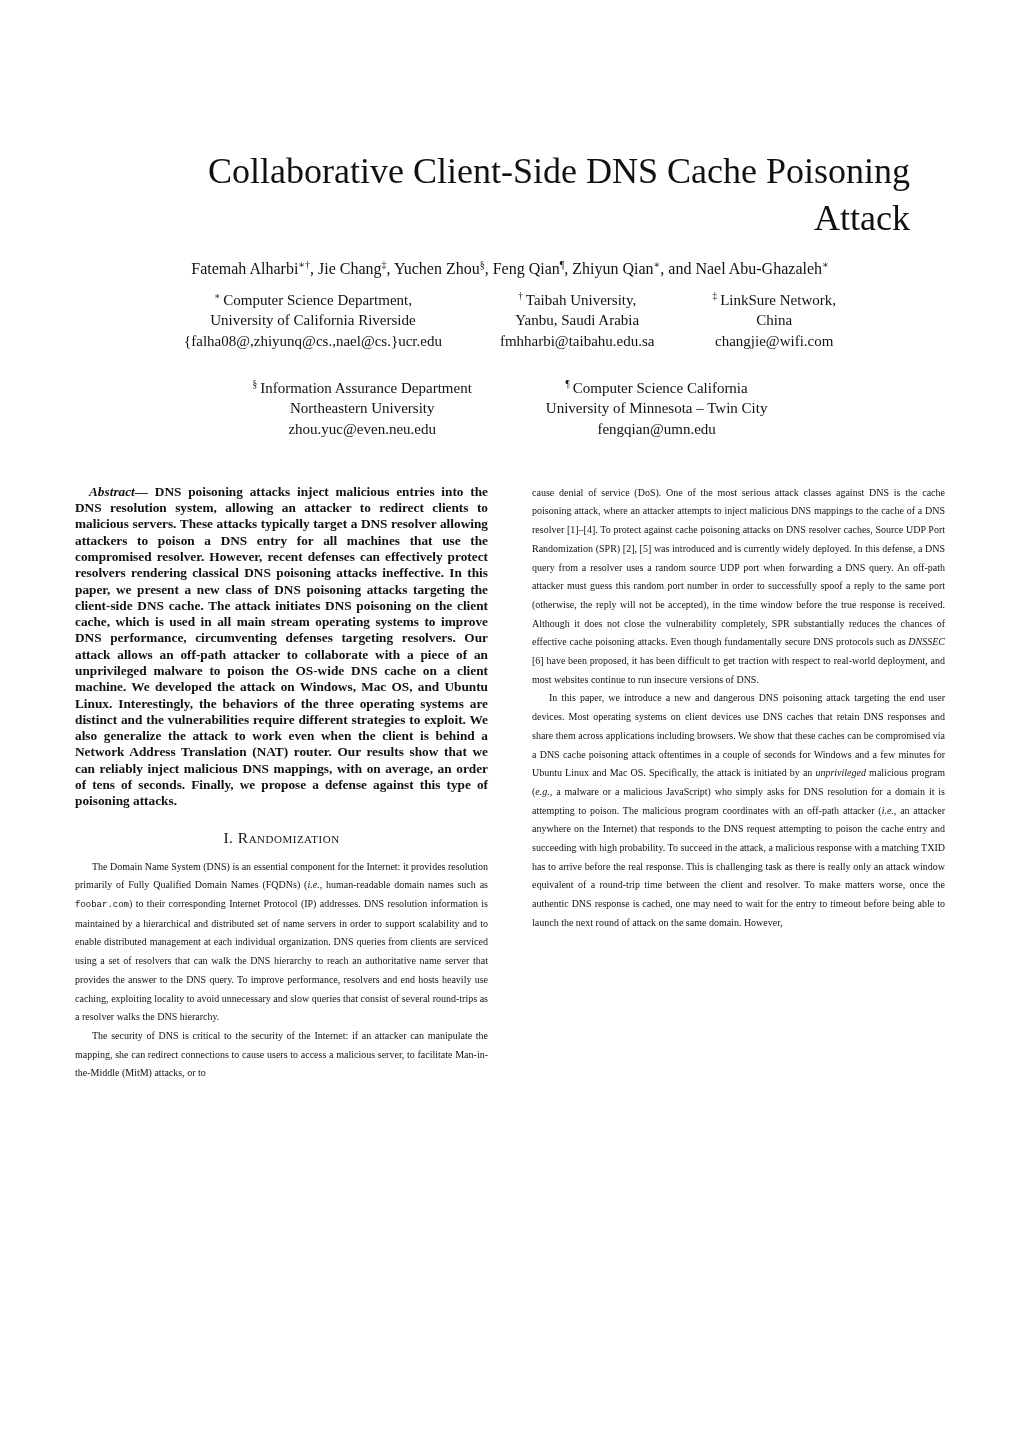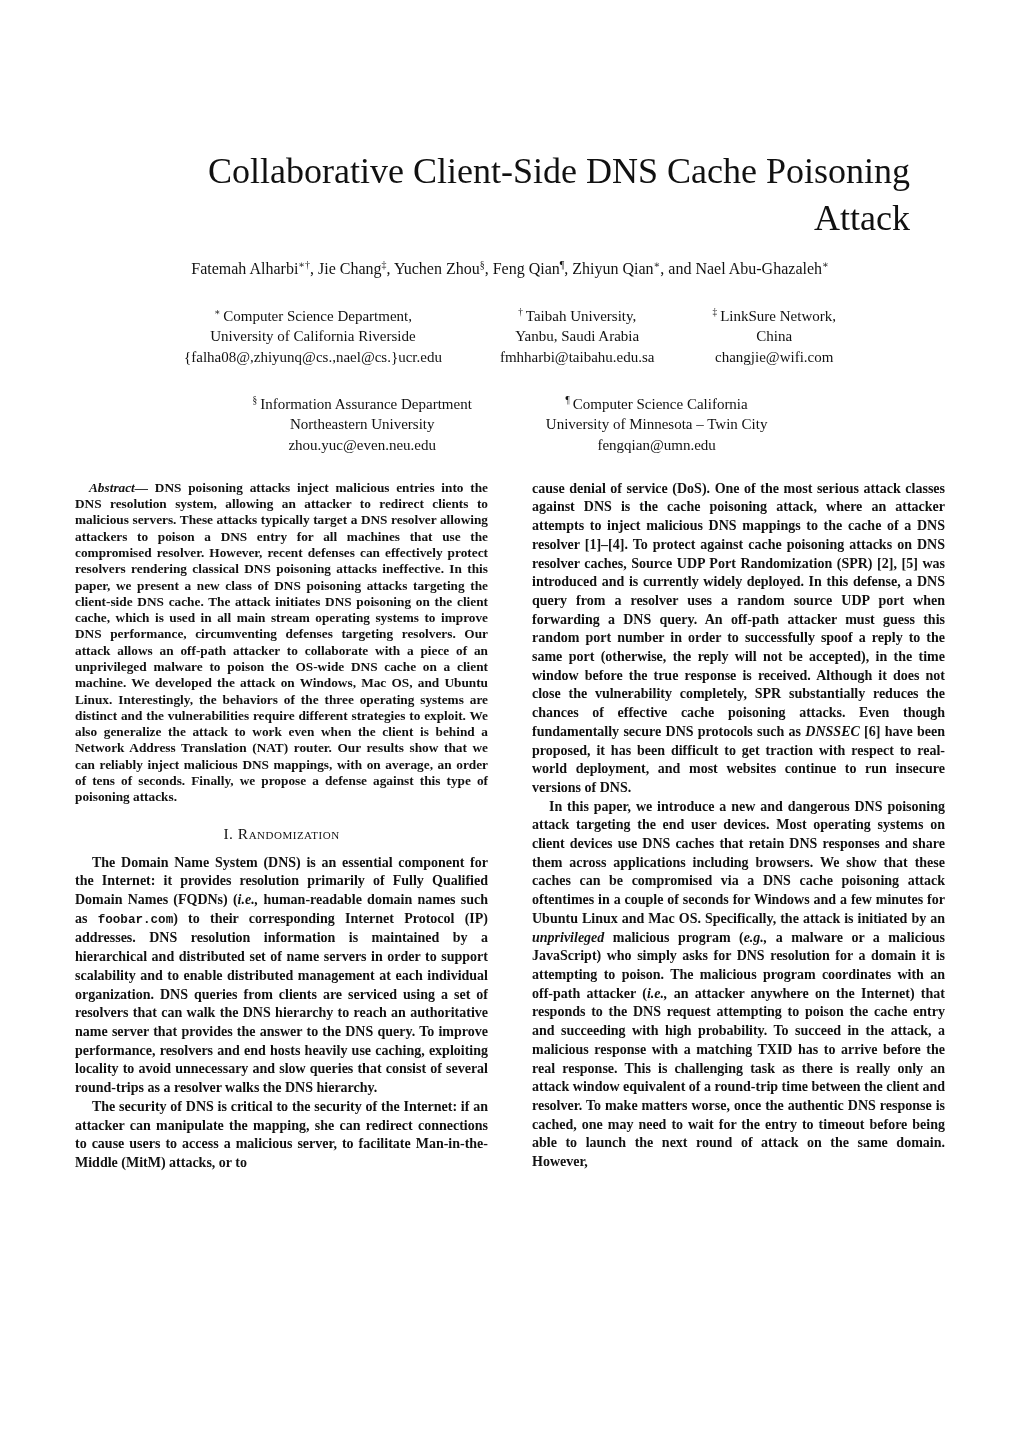--- a/index.html
+++ b/index.html
@@ -17,37 +17,37 @@
   }
   .authors { margin-top: 18px; text-align: center; font-size: 16px; }
 
   .seg-sup { vertical-align: super; font-size: 0.62em; line-height: 0; }
   .seg-italic { font-style: italic; }
   .seg-bold { font-weight: bold; }
   .seg-bolditalic { font-weight: bold; font-style: italic; }
   .seg-mono { font-family: "Liberation Mono", "DejaVu Sans Mono", monospace; font-size: 0.9em; }
 
   .affil-row { display: flex; justify-content: center; text-align: center; }
-  .affil-row-1 { margin-top: 28px; gap: 58px; }
+  .affil-row-1 { margin-top: 12px; gap: 58px; }
   .affil-row-2 { margin-top: 26px; gap: 74px; }
   .affil { font-size: 15px; line-height: 1.38; }
   .affil .seg-sup { margin-right: 3px; }
 
-  .columns { display: flex; gap: 44px; margin-top: 24px; }
+  .columns { display: flex; gap: 44px; margin-top: 44px; }
   .col { width: 420px; text-align: justify; hyphens: auto; -webkit-hyphens: auto; }
 
   .abstract {
     font-size: 13.3px; line-height: 16.3px; font-weight: bold;
     text-indent: 14px;
   }
   .section-heading {
     margin: 19px 0 11px 0; text-align: center; text-indent: 0;
     font-weight: 400; font-size: 15.5px; font-variant: small-caps; letter-spacing: 0.5px;
   }
-  .body-p { font-size: 14px; line-height: 18.7px; font-weight: bold; }
+  .body-p { font-size: 10px; line-height: 18.7px; }
   .indent { text-indent: 17px; }
 </style>
 </head>
 <body>
 
 <div class="page">
 
   <header>
     <h1 class="title">Collaborative Client-Side DNS Cache Poisoning Attack</h1>
 

